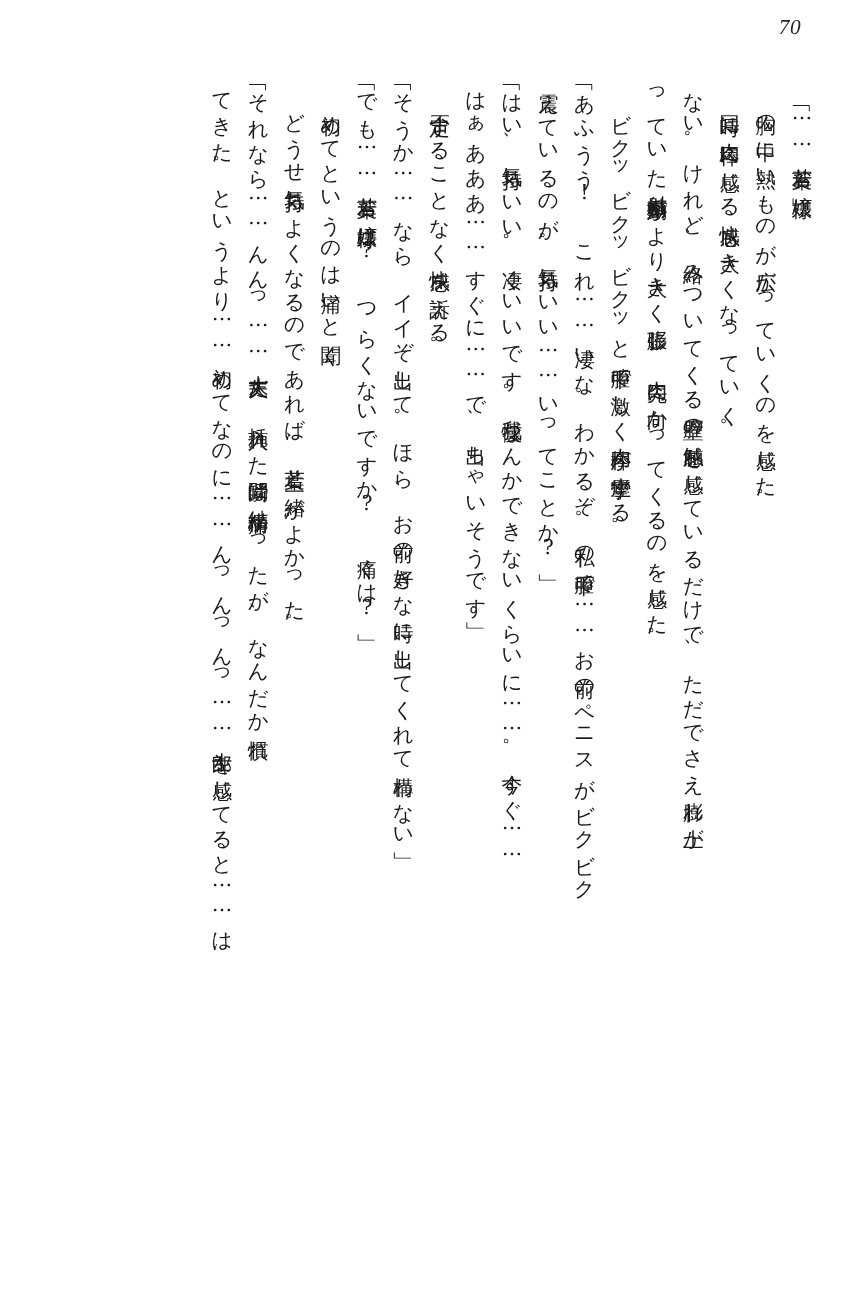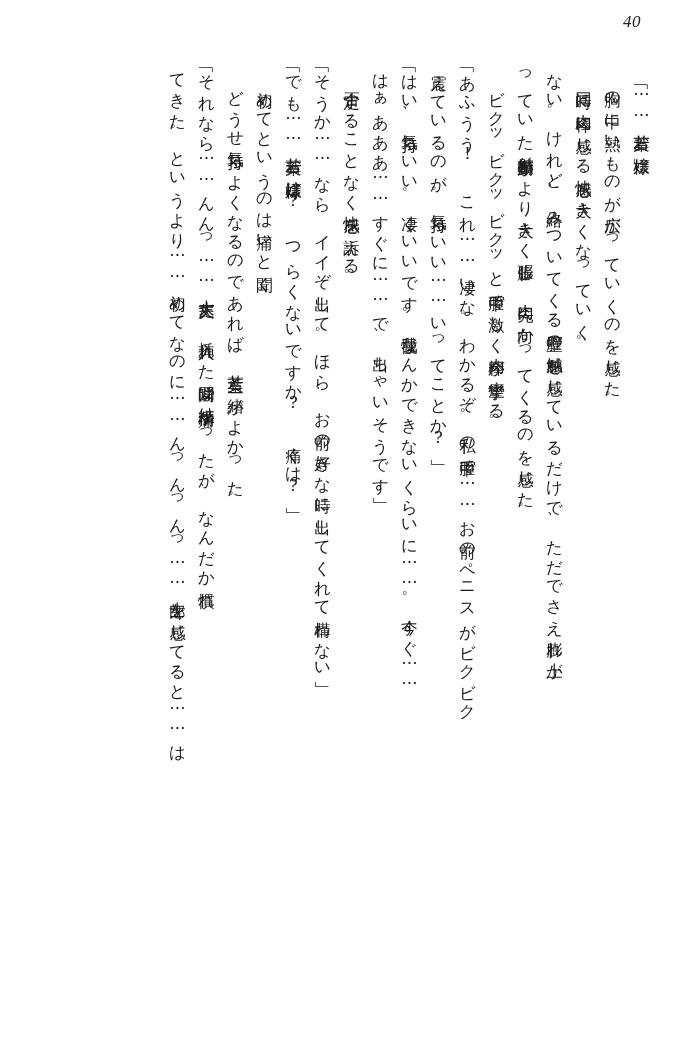--- a/index.html
+++ b/index.html
@@ -59,21 +59,21 @@
     overflow: visible;
   }
   .vline.indent {
     padding-top: 17px;
   }
 </style>
 </head>
 <body>
 
 <div class="page">
-  <div class="page-number">40</div>
+  <div class="page-number">70</div>
   <div class="text-body">
     <div class="vline indent">「……若葉お嬢様」</div>
     <div class="vline indent">胸の中に熱いものが広がっていくのを感じた。</div>
     <div class="vline indent">同時に肉棒に感じる快感も大きくなっていく。</div>
     <div class="vline">ない。けれど、絡みついてくる膣壁の感触を感じているだけで、ただでさえ膨れ上が</div>
     <div class="vline">っていた射精衝動がより大きく膨張し、肉先に向かってくるのを感じた。</div>
     <div class="vline indent">ビクッビクッビクッと膣中で激しく肉棒が痙攣する。</div>
     <div class="vline">「あふうう! これ……凄いな。わかるぞ。私の膣中で……お前のペニスがビクビク</div>
     <div class="vline">震えているのが。気持ちいい……いってことか?」</div>
     <div class="vline">「はい、気持ちいい。凄くいいです。我慢なんかできないくらいに……。今すぐ……</div>

